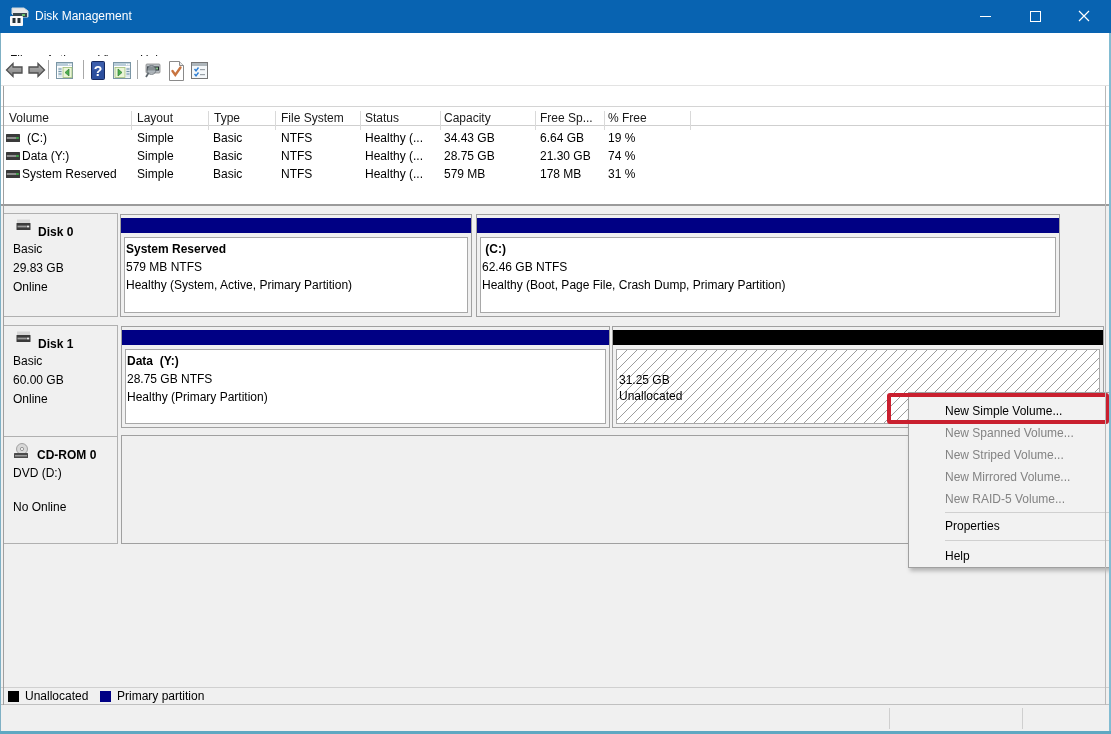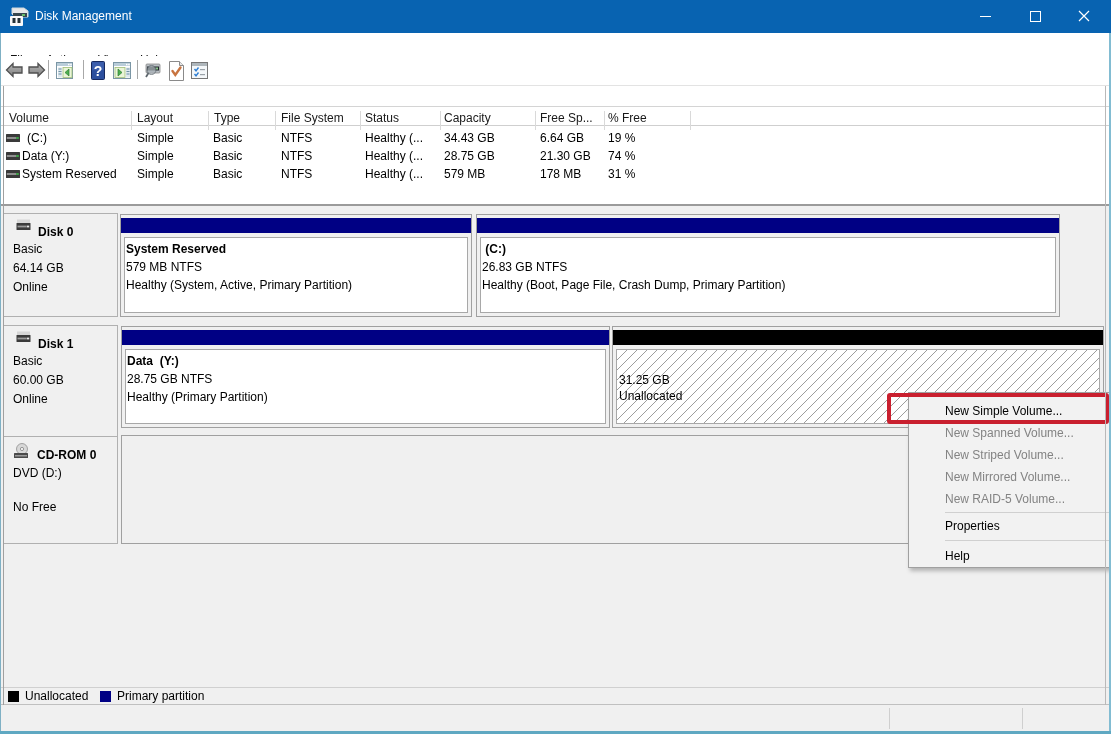--- a/index.html
+++ b/index.html
@@ -226,36 +226,36 @@
 
   <div class="dlabel" style="top:7px;height:104px">
     <svg class="a" style="left:12px;top:5px" width="15" height="12" viewBox="0 0 15 12">
           <rect x="1" y="0.5" width="13" height="3.5" fill="#d6d6d6"></rect>
           <rect x="0.5" y="4" width="14" height="7" rx="0.5" fill="#3a3a3a"></rect>
           <rect x="1.5" y="6.6" width="9" height="1.8" fill="#999"></rect>
           <rect x="10.8" y="6.6" width="2.4" height="1.8" fill="#e8e8e8"></rect>
         </svg>
     <span class="t1">Disk 0</span>
     <span class="ln" style="top:28px">Basic</span>
-    <span class="ln" style="top:47px">64.14 GB</span>
+    <span class="ln" style="top:47px">29.83 GB</span>
     <span class="ln" style="top:66px">Online</span>
   </div>
   <div class="cell" style="left:120px;top:8px;width:352px;height:103px">
     <div class="band"></div>
     <div class="inner">
       <div class="b">System Reserved</div>
       <div>579 MB NTFS</div>
       <div>Healthy (System, Active, Primary Partition)</div>
     </div>
   </div>
   <div class="cell" style="left:476px;top:8px;width:584px;height:103px">
     <div class="band"></div>
     <div class="inner">
       <div class="b">&nbsp;(C:)</div>
-      <div>26.83 GB NTFS</div>
+      <div>62.46 GB NTFS</div>
       <div>Healthy (Boot, Page File, Crash Dump, Primary Partition)</div>
     </div>
   </div>
 
   <div class="dlabel" style="top:119px;height:117px">
     <svg class="a" style="left:12px;top:5px" width="15" height="12" viewBox="0 0 15 12">
           <rect x="1" y="0.5" width="13" height="3.5" fill="#d6d6d6"></rect>
           <rect x="0.5" y="4" width="14" height="7" rx="0.5" fill="#3a3a3a"></rect>
           <rect x="1.5" y="6.6" width="9" height="1.8" fill="#999"></rect>
           <rect x="10.8" y="6.6" width="2.4" height="1.8" fill="#e8e8e8"></rect>
@@ -291,21 +291,21 @@
   <div class="cell" style="left:121px;top:229px;width:983px;height:109px;background:#f0f0f0"></div>
   <div class="dlabel" style="top:230px;height:108px">
     <svg class="a" style="left:9px;top:6px" width="17" height="16" viewBox="0 0 17 16">
       <circle cx="9" cy="6" r="5.5" fill="#d8d8d8" stroke="#909090" stroke-width="0.8"></circle>
       <circle cx="9" cy="6" r="1.6" fill="#f8f8f8" stroke="#808080" stroke-width="0.8"></circle>
       <rect x="1" y="10" width="14" height="5" rx="0.5" fill="#4a4a4a"></rect>
       <rect x="2" y="12" width="12" height="1.5" fill="#9a9a9a"></rect>
     </svg>
     <span class="t1" style="left:33px">CD-ROM 0</span>
     <span class="ln" style="top:29px">DVD (D:)</span>
-    <span class="ln" style="top:63px">No Free</span>
+    <span class="ln" style="top:63px">No Online</span>
   </div>
 </div>
 
 <div class="a" id="legend">
   <span class="a" style="left:8px;top:3px;width:11px;height:11px;background:#000"></span>
   <span class="a" style="left:25px;top:1px">Unallocated</span>
   <span class="a" style="left:100px;top:3px;width:11px;height:11px;background:#000084"></span>
   <span class="a" style="left:117px;top:1px">Primary partition</span>
 </div>
 <div class="a" id="status">

